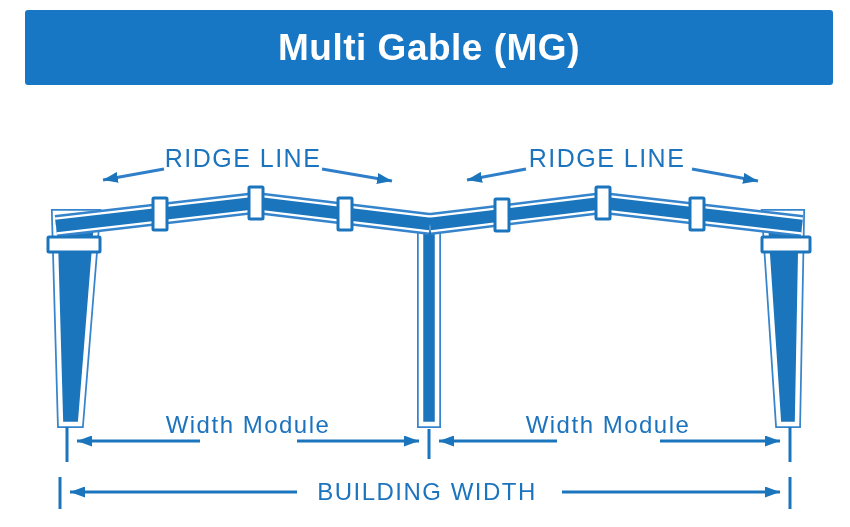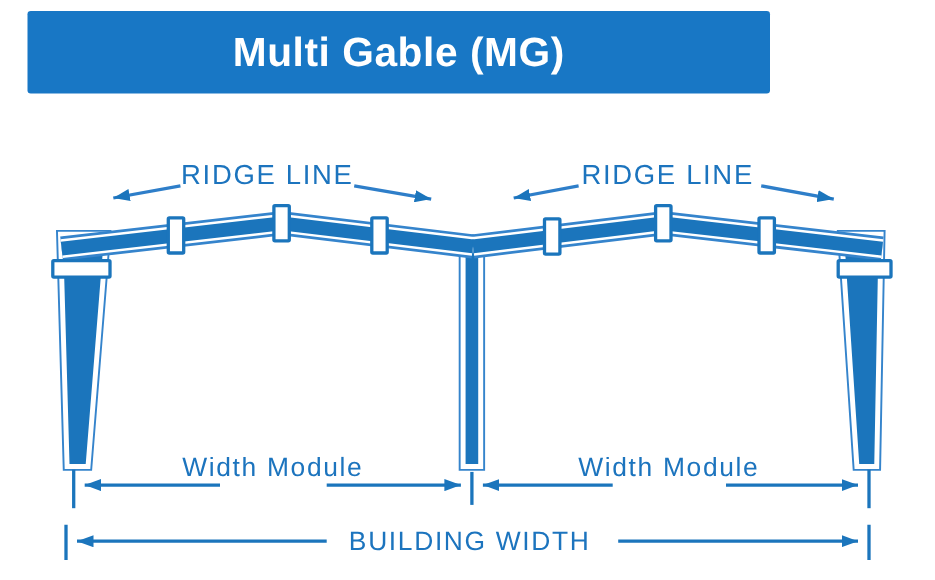--- a/index.html
+++ b/index.html
@@ -1,18 +1,18 @@
 <!DOCTYPE html>
 <html style="--background: #FFFFFF; --banner-bg: #1877C5; --title-text: #FFFFFF; --frame-fill: #1B75BC; --frame-outline: #3584CC; --label-text: #1C74BE; --dim-line: #1B75BC; --arrow: #2E7EC9;"><head>
 <meta charset="utf-8">
 <style>
   html,body{margin:0;padding:0;background:#fff;}
   .stage{position:relative;width:850px;height:527px;background:var(--background,#fff);overflow:hidden;
          font-family:"Liberation Sans",sans-serif;}
-  .banner{position:absolute;left:25px;top:10px;width:675px;height:75px;background:var(--banner-bg);
+  .banner{position:absolute;left:25px;top:10px;width:808px;height:75px;background:var(--banner-bg);
           border-radius:3px;display:flex;align-items:center;justify-content:center;gap:12px;}
   .title-main{color:var(--title-text);font-family:"Liberation Sans",sans-serif;font-weight:700;
               font-size:37px;letter-spacing:.5px;}
   .title-roman{color:var(--title-text);font-family:"Liberation Serif",serif;font-weight:700;font-size:39px;}
   svg.diagram{position:absolute;left:0;top:0;}
   
   .member-outer{stroke:var(--frame-outline);stroke-width:22;fill:none;stroke-linecap:butt;}
   .member-white{stroke:#fff;stroke-width:17;fill:none;stroke-linecap:butt;}
   .member-core {stroke:var(--frame-fill);stroke-width:12.5;fill:none;stroke-linecap:butt;}
   .poly-outer{fill:var(--frame-outline);stroke:var(--frame-outline);stroke-width:8;}

